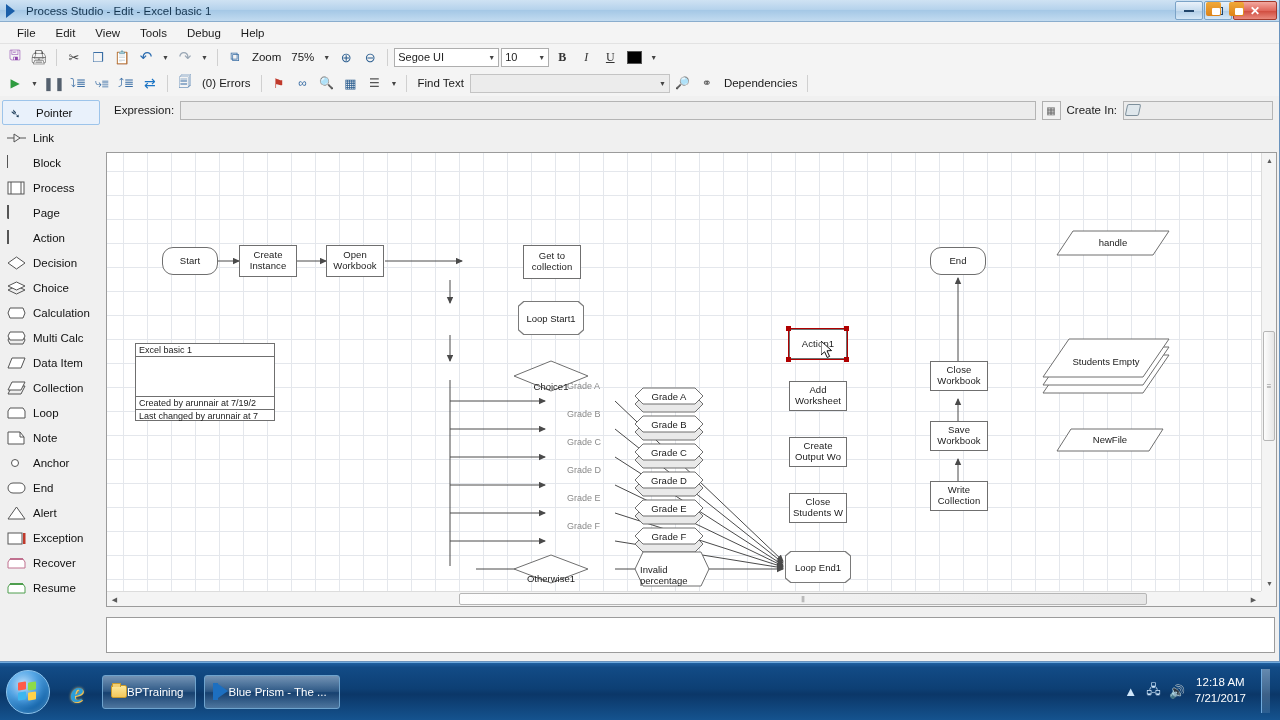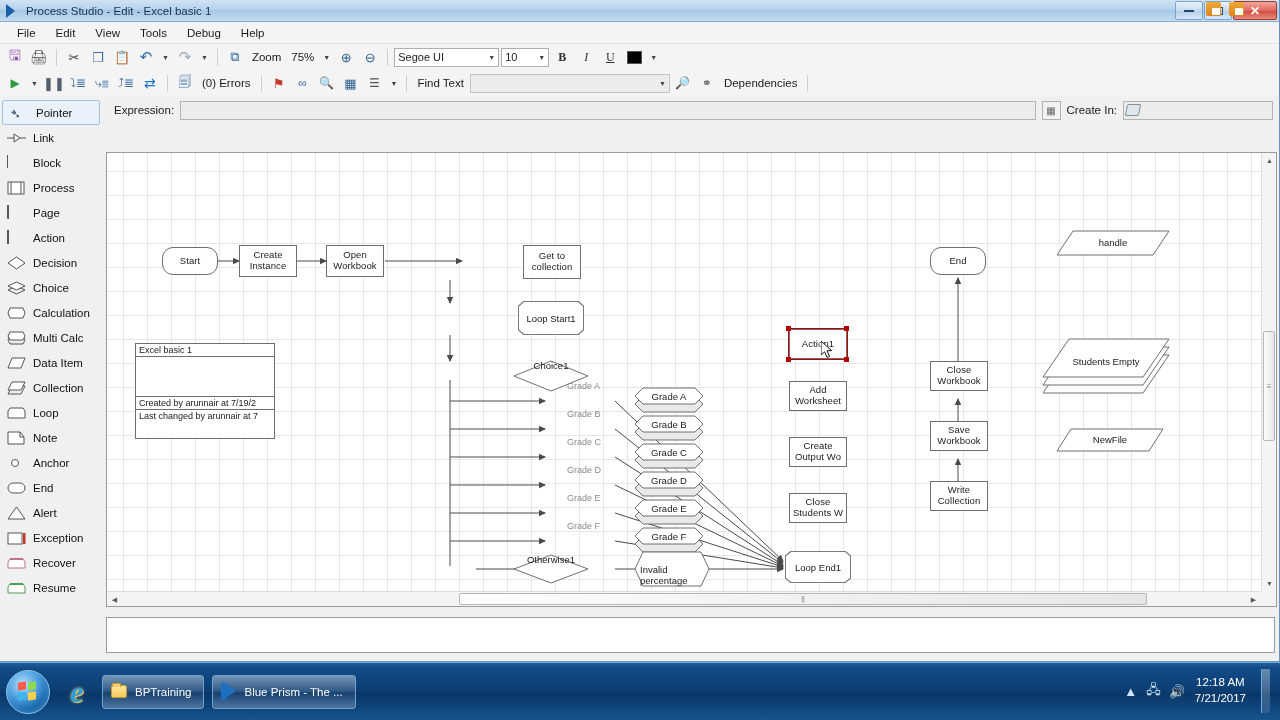--- a/index.html
+++ b/index.html
@@ -210,21 +210,21 @@
     clip-path: polygon(0 14%, 8% 0, 92% 0, 100% 14%, 100% 86%, 92% 100%, 8% 100%, 0 86%);
     display:flex; align-items:center; justify-content:center;
   }
   .loopwrap > span {
     position:absolute; inset:1px; background:#fff;
     clip-path: polygon(0 14%, 8% 0, 92% 0, 100% 14%, 100% 86%, 92% 100%, 8% 100%, 0 86%);
     display:flex; align-items:center; justify-content:center;
     font-size:9.5px; color:#1a1a1a;
   }
   .choice-diamond {
-    position: absolute; display:flex; align-items:flex-start; justify-content:center;
+    position: absolute; display:flex; align-items:flex-end; justify-content:center;
     font-size: 9.5px; color:#1a1a1a;
   }
   .choice-diamond svg { position:absolute; inset:0; }
   .choice-diamond span { position: relative; z-index: 2; }
   .hexnode {
     position: absolute; display:flex; align-items:center; justify-content:center;
     font-size: 9.5px; color:#1a1a1a;
   }
   .hexnode svg { position:absolute; left:0; top:0; }
   .hexnode span { position:relative; z-index:2;margin-top:12px; }
@@ -270,21 +270,21 @@
     display: flex; align-items: center; justify-content: center;
     box-shadow: 0 0 8px rgba(120,200,255,.55) inset;
   }
   .orb-logo { width: 20px; height: 20px; position: relative; }
   .orb-q { position: absolute; width: 8px; height: 8px; border-radius: 1px; }
   .ie-icon { width: 34px; height: 34px; margin-left: 10px; display:flex; align-items:center; justify-content:center;
              font-family: "Liberation Serif", serif; font-size: 30px; font-style: italic; font-weight: bold;
              color: #2a9ddb; text-shadow: 0 0 3px #ffd36b, 1px 1px 0 #e8b84b; }
   .task-btn {
     height: 34px; margin-left: 8px; padding: 0 12px 0 8px;
-    display: flex; align-items: center; gap: 8px;
+    display: flex; align-items: center; gap: 0;
     border: 1px solid #6ea3cd; border-radius: 3px;
     background: linear-gradient(to bottom, rgba(255,255,255,.42), rgba(255,255,255,.14) 48%, rgba(255,255,255,.05) 52%, rgba(255,255,255,.26));
     color: #fff; font-size: 11.5px; white-space: nowrap; text-align: center;
   }
   .task-btn.active {
     background: linear-gradient(to bottom, rgba(255,255,255,.62), rgba(255,255,255,.28) 48%, rgba(255,255,255,.14) 52%, rgba(255,255,255,.42));
     border-color: #a8d0ee;
   }
   .folder-ico { width: 16px; height: 13px; background: linear-gradient(to bottom,#fde89a,#f3c75b); border:1px solid #c99b2e; border-radius:1px 2px 2px 2px; position: relative;}
   .folder-ico:before { content:''; position:absolute; left:0; top:-3px; width:7px; height:3px; background:#f3cf72; border:1px solid #c99b2e; border-bottom:none; border-radius:1px 1px 0 0;}
@@ -814,21 +814,21 @@
             <span style="margin-top:-8px">Students Empty</span>
           </div>
 
           <div class="dataitem" style="left:948px;top:274px;width:110px;height:26px">
             <svg width="110" height="26">
                 <polygon points="16,2 108,2 94,24 2,24" fill="#fff" stroke="#6f6f6f"></polygon>
               </svg>
             <span>NewFile</span>
           </div>
 
-          <div class="infobox" style="left:28px;top:190px;width:140px;height:96px">
+          <div class="infobox" style="left:28px;top:190px;width:140px;height:78px">
             <div class="row">Excel basic 1</div>
             <div class="row body"></div>
             <div class="row">Created by  arunnair at 7/19/2</div>
             <div class="row">Last changed by  arunnair at 7</div>
           </div>
 
           <svg class="cursor-arrow" style="left:714px;top:188px" width="14" height="20">
             <polygon points="0,0 0,14 3.6,10.8 6.2,16.5 8.6,15.4 6,9.8 10.6,9.6" fill="#fff" stroke="#111" stroke-width="1"></polygon>
           </svg>
 

